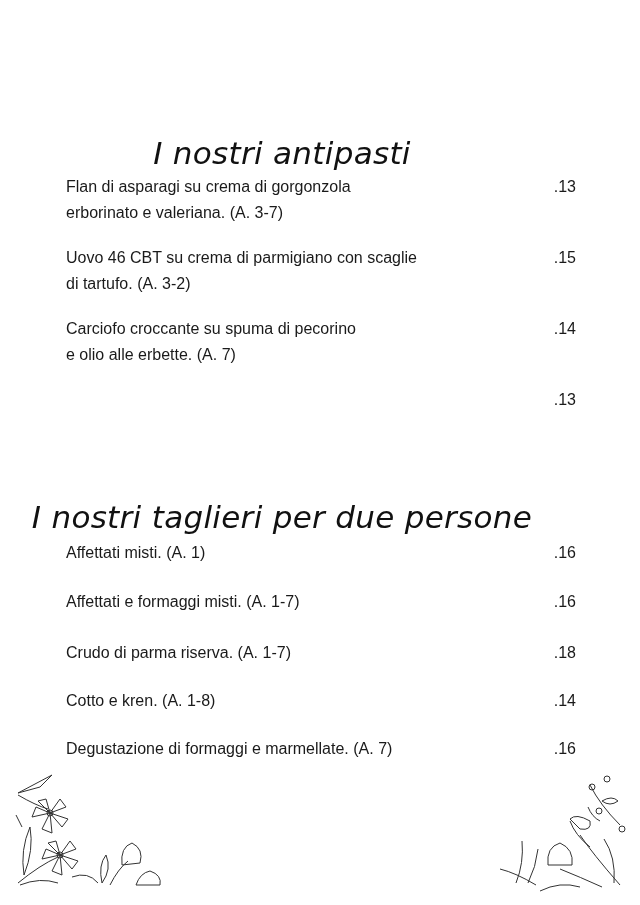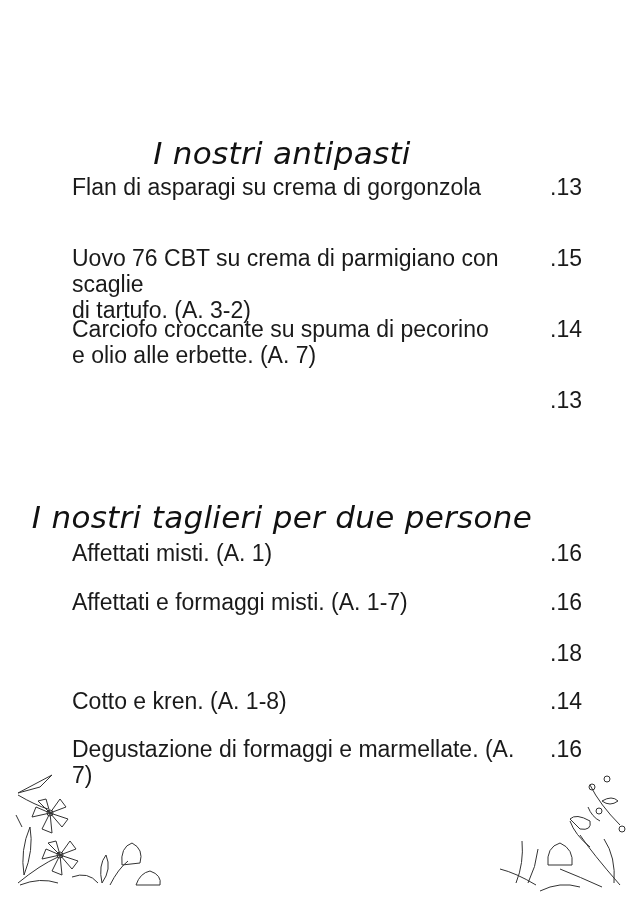--- a/index.html
+++ b/index.html
@@ -7,38 +7,38 @@
     width: 640px; height: 905px; background: #ffffff; position: relative;
     overflow: hidden; font-family: "Liberation Sans", "DejaVu Sans", sans-serif; color: #1a1a1a;
   }
   .title {
     position: absolute; left: 0; width: 564px; text-align: center;
     font-style: italic; font-weight: normal; font-size: 31px; letter-spacing: 0.3px;
     font-family: "DejaVu Sans", sans-serif; font-weight: 200; color: #111;
   }
   .title-1 { top: 114px; }
   .title-2 { top: 478px; }
-  .item { position: absolute; left: 72px; width: 512px; font-size: 23px; line-height: 26px; }
+  .item { position: absolute; left: 66px; width: 512px; font-size: 16px; line-height: 26px; }
   .item .name { display: block; width: 450px; }
   .item .price { position: absolute; right: 2px; top: 0; }
   .flowers { position: absolute; }
 </style>
 </head>
 <body>
 
 <div>
 
   <h1 class="title title-1">I nostri antipasti</h1>
 
   <div class="item" style="top:174px">
-    <span class="name"><span>Flan di asparagi su crema di gorgonzola</span><br></span>
+    <span class="name"><span>Flan di asparagi su crema di gorgonzola</span><br><span>erborinato e valeriana. (A. 3-7)</span></span>
     <span class="price">.13</span>
   </div>
   <div class="item" style="top:245px">
-    <span class="name"><span>Uovo 76 CBT su crema di parmigiano con scaglie</span><br><span>di tartufo. (A. 3-2)</span></span>
+    <span class="name"><span>Uovo 46 CBT su crema di parmigiano con scaglie</span><br><span>di tartufo. (A. 3-2)</span></span>
     <span class="price">.15</span>
   </div>
   <div class="item" style="top:316px">
     <span class="name"><span>Carciofo croccante su spuma di pecorino</span><br><span>e olio alle erbette. (A. 7)</span></span>
     <span class="price">.14</span>
   </div>
   <div class="item" style="top:387px">
     <span class="price">.13</span>
   </div>
 
@@ -46,20 +46,21 @@
 
   <div class="item" style="top:540px">
     <span class="name">Affettati misti. (A. 1)</span>
     <span class="price">.16</span>
   </div>
   <div class="item" style="top:589px">
     <span class="name">Affettati e formaggi misti. (A. 1-7)</span>
     <span class="price">.16</span>
   </div>
   <div class="item" style="top:640px">
+    <span class="name">Crudo di parma riserva.  (A. 1-7)</span>
     <span class="price">.18</span>
   </div>
   <div class="item" style="top:688px">
     <span class="name">Cotto e kren.  (A. 1-8)</span>
     <span class="price">.14</span>
   </div>
   <div class="item" style="top:736px">
     <span class="name">Degustazione di formaggi e marmellate. (A. 7)</span>
     <span class="price">.16</span>
   </div>

